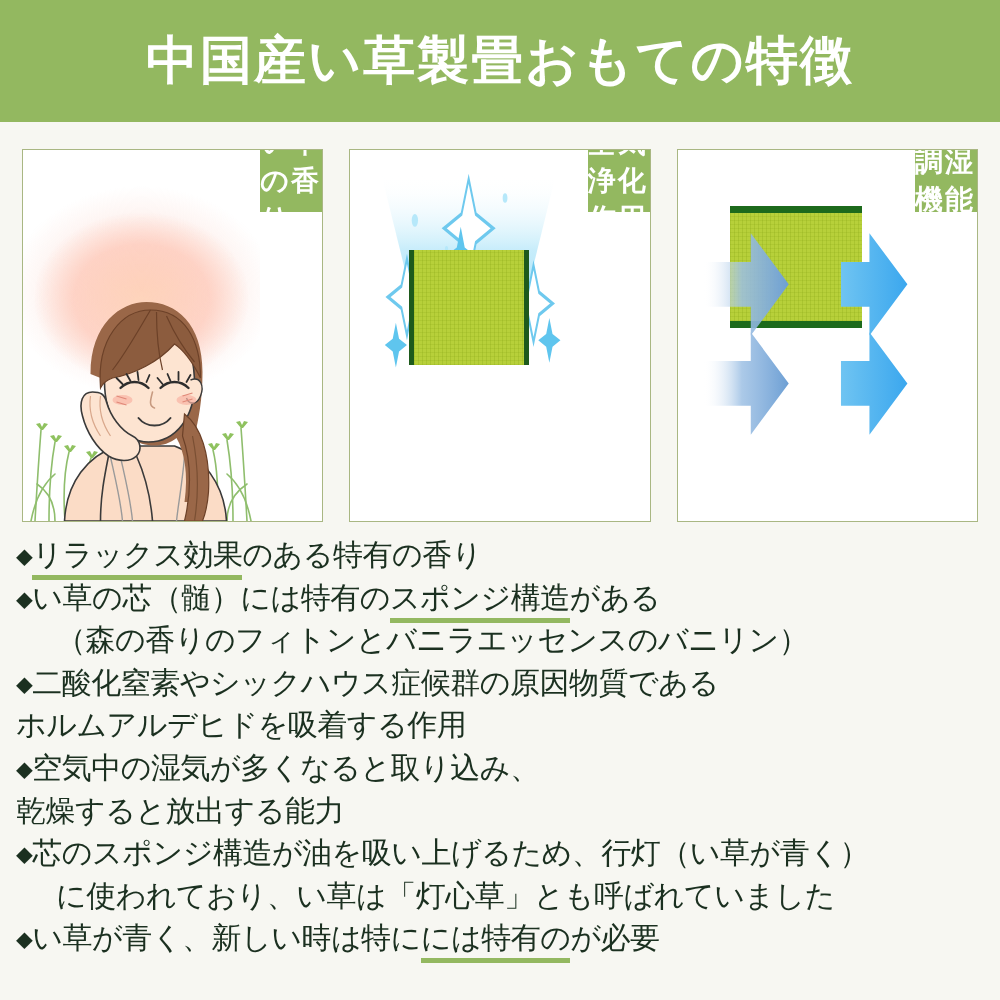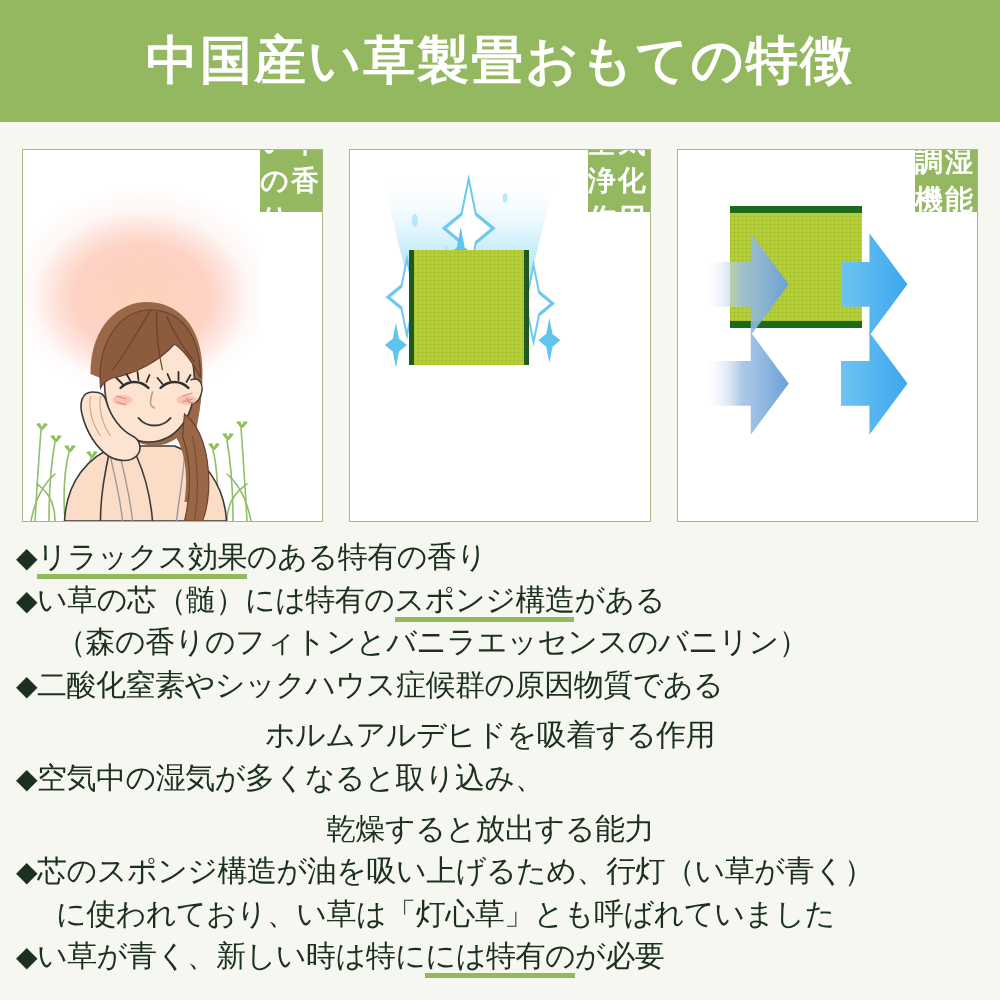--- a/index.html
+++ b/index.html
@@ -99,25 +99,25 @@
     border-bottom:7px solid #1d6a1c;
   }
   .arrows3{ position:absolute; left:0; top:0; width:100%; height:100%; }
 
   
   .body-text{
     padding:14px 30px 0 16px;
     color:#1b3020;
     font-size:30px;
     line-height:1.42;
-    font-family:Liberation Serif, serif;
+    font-family:Liberation Mono, monospace;
     letter-spacing:-0.5px;
   }
   .line{ white-space:nowrap; display:block; }
-  .line.right{ text-align:center; padding-right:6px;margin-top:8px; }
+  .line.right{ text-align:left; padding-right:6px; }
   .line.indent-sub{ padding-left:40px; }
   .diamond{ font-size:28px; }
   .ul{
     border-bottom:5px solid #93b860;
     padding-bottom:1px;
   }
 </style>
 </head>
 <body>
 

